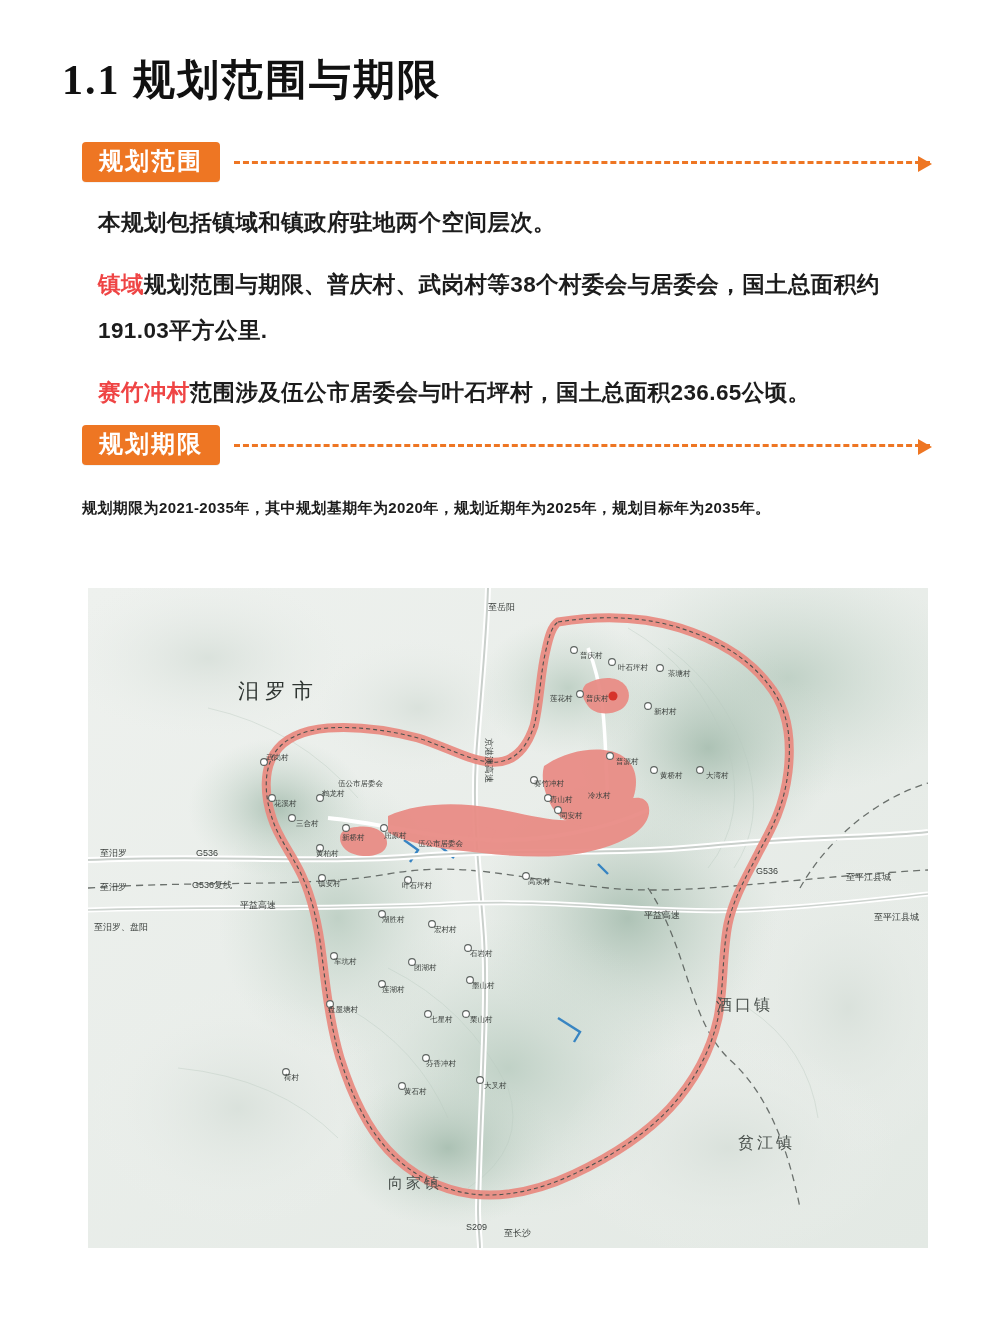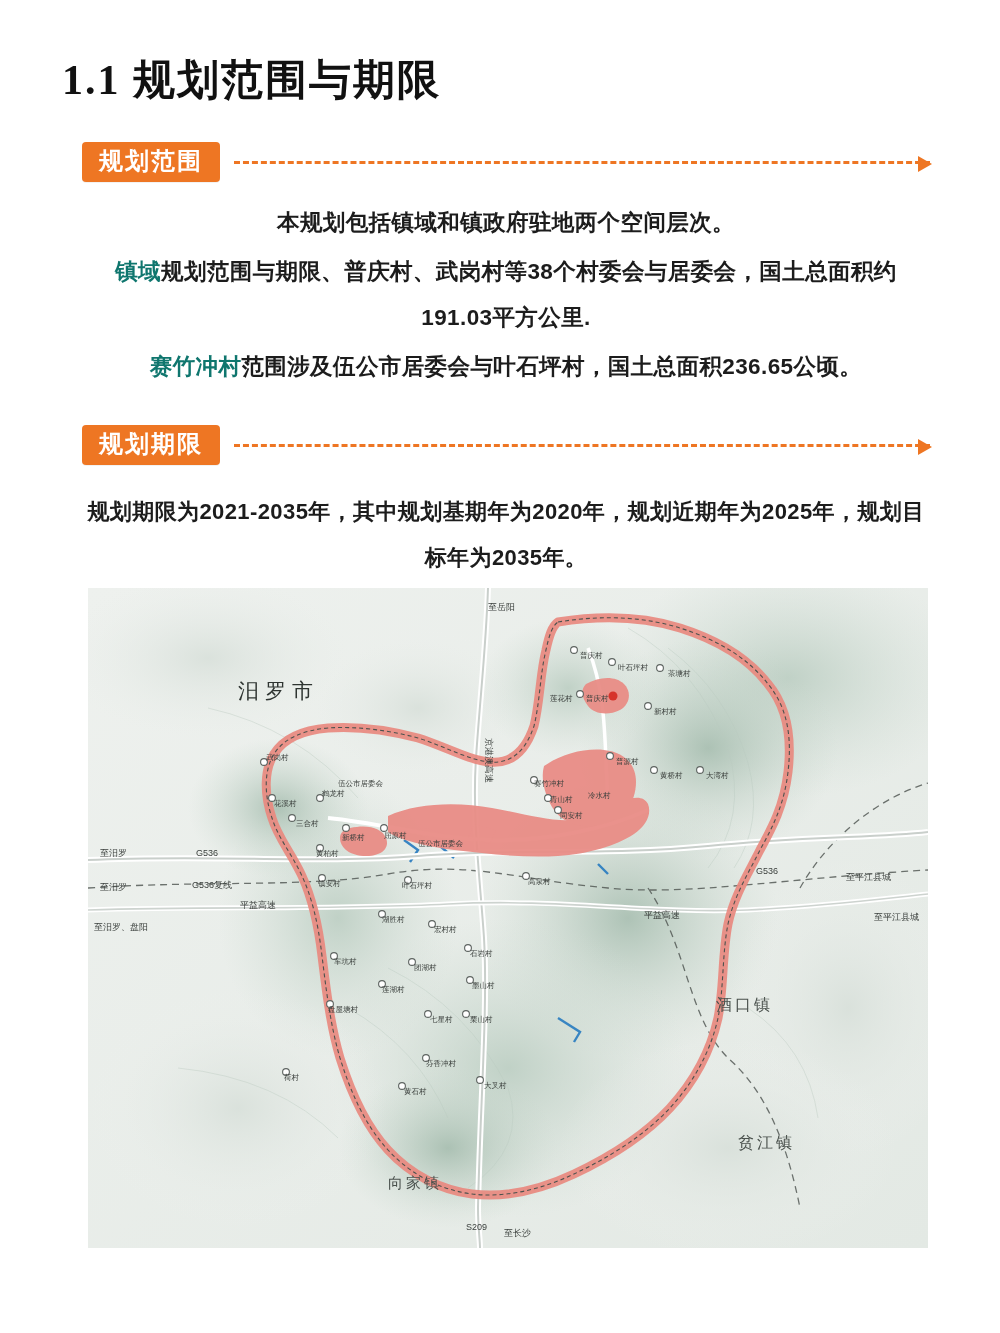--- a/index.html
+++ b/index.html
@@ -30,21 +30,20 @@
     font-weight: bold;
     font-size: 42px;
     letter-spacing: 2px;
     color: #111111;
     white-space: nowrap;
   }
   .section {
     position: absolute;
     left: 82px;
     width: 848px;
-    text-align: center;
   }
   .sec-range { top: 140px; }
   .sec-term  { top: 423px; }
 
   .label-row {
     display: flex;
     align-items: center;
     height: 44px;
   }
   .tag {
@@ -78,27 +77,27 @@
     border-bottom: 8px solid transparent;
   }
   .body-text {
     margin-top: 16px;
     font-size: 22.5px;
     line-height: 46px;
     color: #1c1c1c;
     font-weight: bold;
     letter-spacing: 0.4px;
   }
-  .body-text p { margin: 3px; }
+  .body-text p { margin: 16px; }
   .hl {
-    color: #0f766e;
+    color: #ef4444;
   }
   .term-text {
     margin-top: 18px;
-    font-size: 22px;
+    font-size: 15px;
     line-height: 46px;
     color: #1c1c1c;
     font-weight: bold;
     letter-spacing: 0.4px;
   }
 
   
   .map-wrap {
     position: absolute;
     left: 88px;

